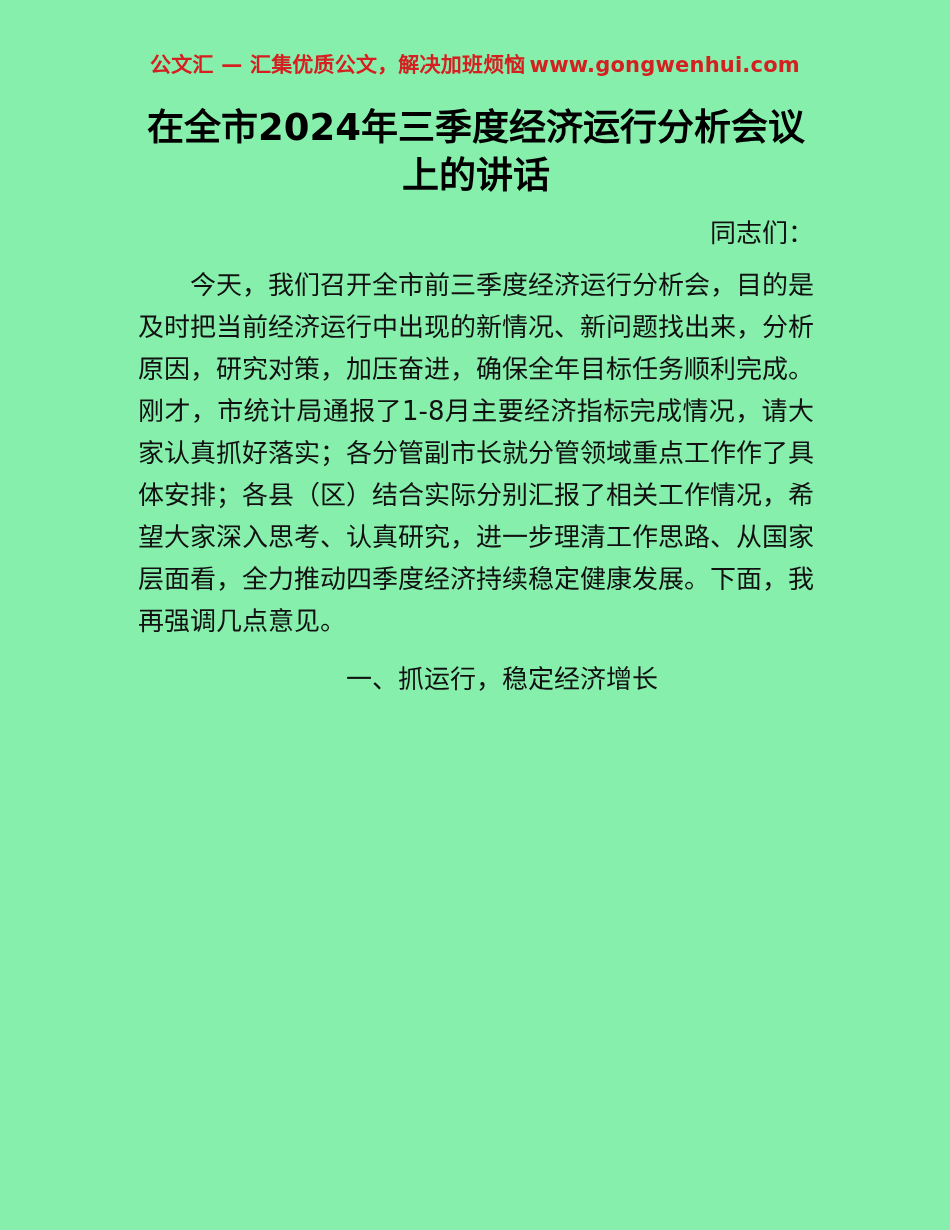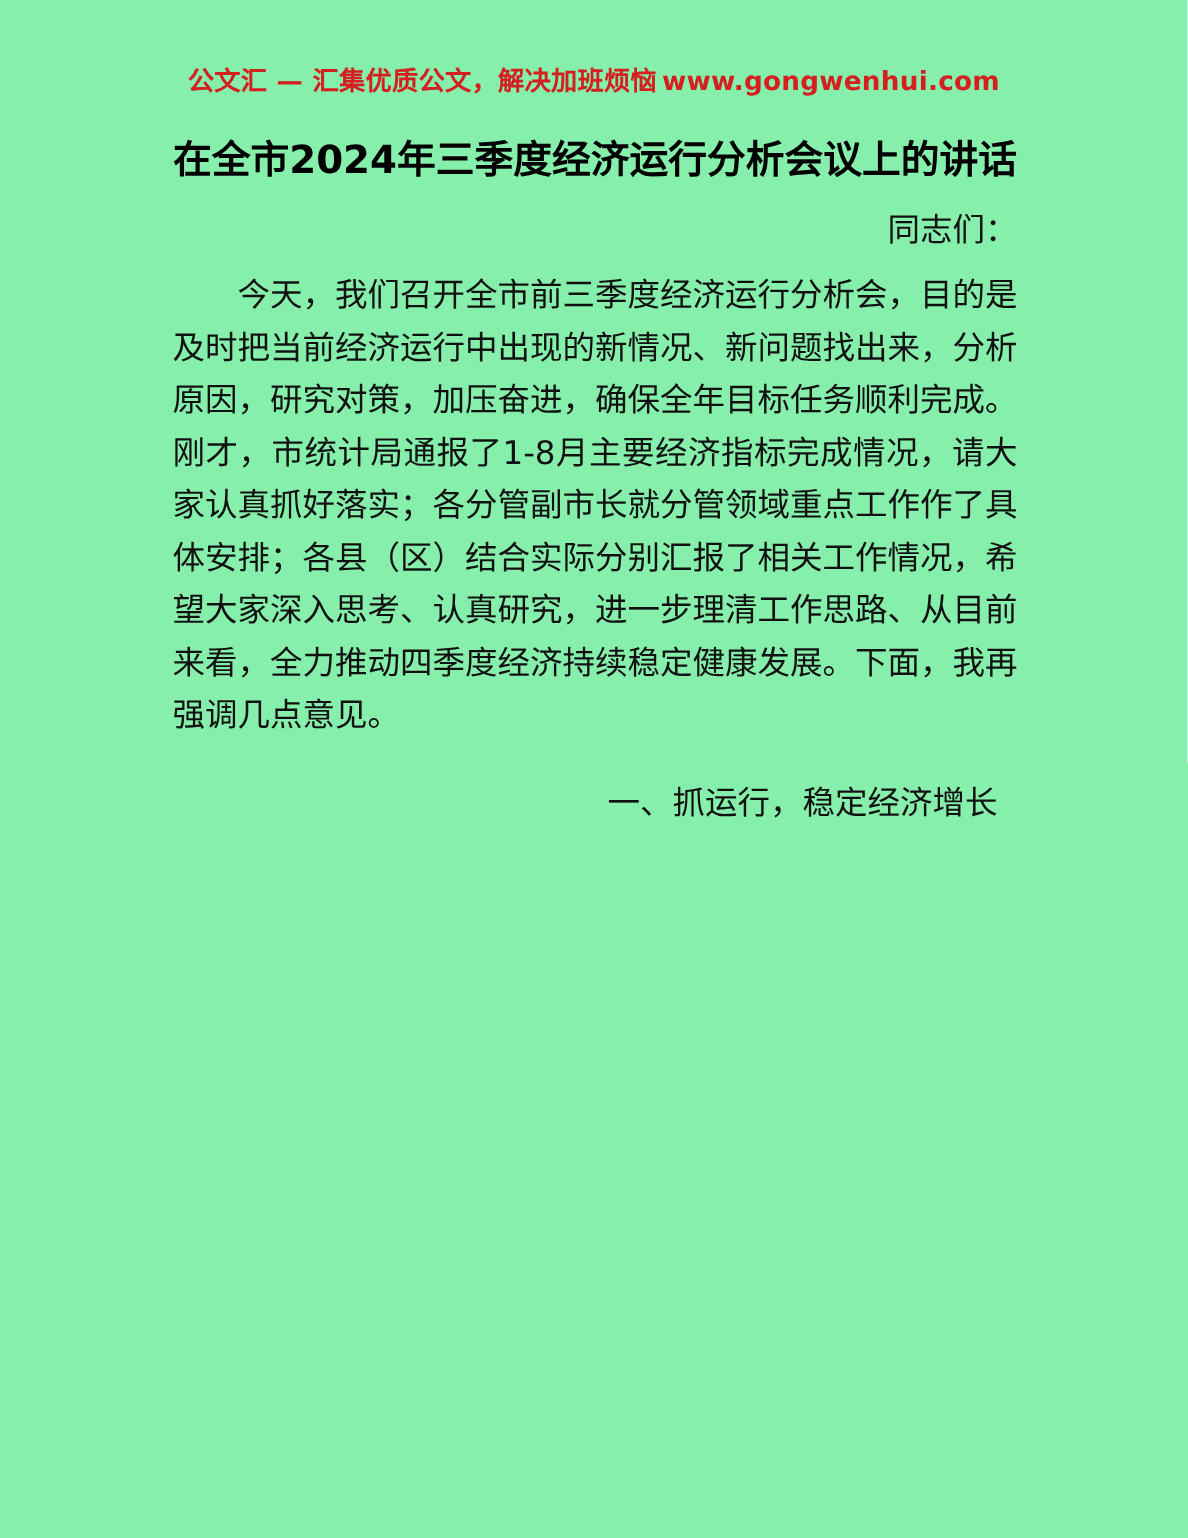--- a/index.html
+++ b/index.html
@@ -46,21 +46,21 @@
 
   
   .doc {
     position: absolute;
     top: 104px;
     left: 138px;
     width: 676px;
   }
 
   .doc-title {
-    font-size: 31px;
+    font-size: 37px;
     font-weight: 700;
     line-height: 48px;
     text-align: center;
     color: #000000;
     margin: 0 0 12px 0;
     letter-spacing: 0px;
   }
 
   .para {
     font-size: 26px;
@@ -80,23 +80,23 @@
     color: #111111;
     margin: 0;
     text-indent: 2em;
     text-align: right;
   }
 
   .heading {
     font-size: 26px;
     line-height: 42px;
     color: #111111;
-    margin: 16px;
+    margin: 4px;
     text-indent: 2em;
-    text-align: right;
+    text-align: center;
     font-weight: 400;
   }
   .spacer-xs { height: 10px; }
 </style>
 </head>
 <body>
 
 <div class="page">
 
   <div class="site-banner">
@@ -104,21 +104,21 @@
   </div>
 
   <div class="doc">
 
     <h1 class="doc-title">在全市2024年三季度经济运行分析会议上的讲话</h1>
 
     <p class="salutation">同志们：</p>
 
     <div class="spacer-xs"></div>
 
-    <p class="para">今天，我们召开全市前三季度经济运行分析会，目的是及时把当前经济运行中出现的新情况、新问题找出来，分析原因，研究对策，加压奋进，确保全年目标任务顺利完成。刚才，市统计局通报了1-8月主要经济指标完成情况，请大家认真抓好落实；各分管副市长就分管领域重点工作作了具体安排；各县（区）结合实际分别汇报了相关工作情况，希望大家深入思考、认真研究，进一步理清工作思路、从目前来看，全力推动四季度经济持续稳定健康发展。下面，我再强调几点意见。</p>
+    <p class="para">今天，我们召开全市前三季度经济运行分析会，目的是及时把当前经济运行中出现的新情况、新问题找出来，分析原因，研究对策，加压奋进，确保全年目标任务顺利完成。刚才，市统计局通报了1-8月主要经济指标完成情况，请大家认真抓好落实；各分管副市长就分管领域重点工作作了具体安排；各县（区）结合实际分别汇报了相关工作情况，希望大家深入思考、认真研究，进一步理清工作思路、从国家层面看，全力推动四季度经济持续稳定健康发展。下面，我再强调几点意见。</p>
 
     <div class="spacer-xs"></div>
 
     <p class="heading">一、抓运行，稳定经济增长</p>
 
     <div class="spacer-xs"></div>
 
 
   </div>
 

